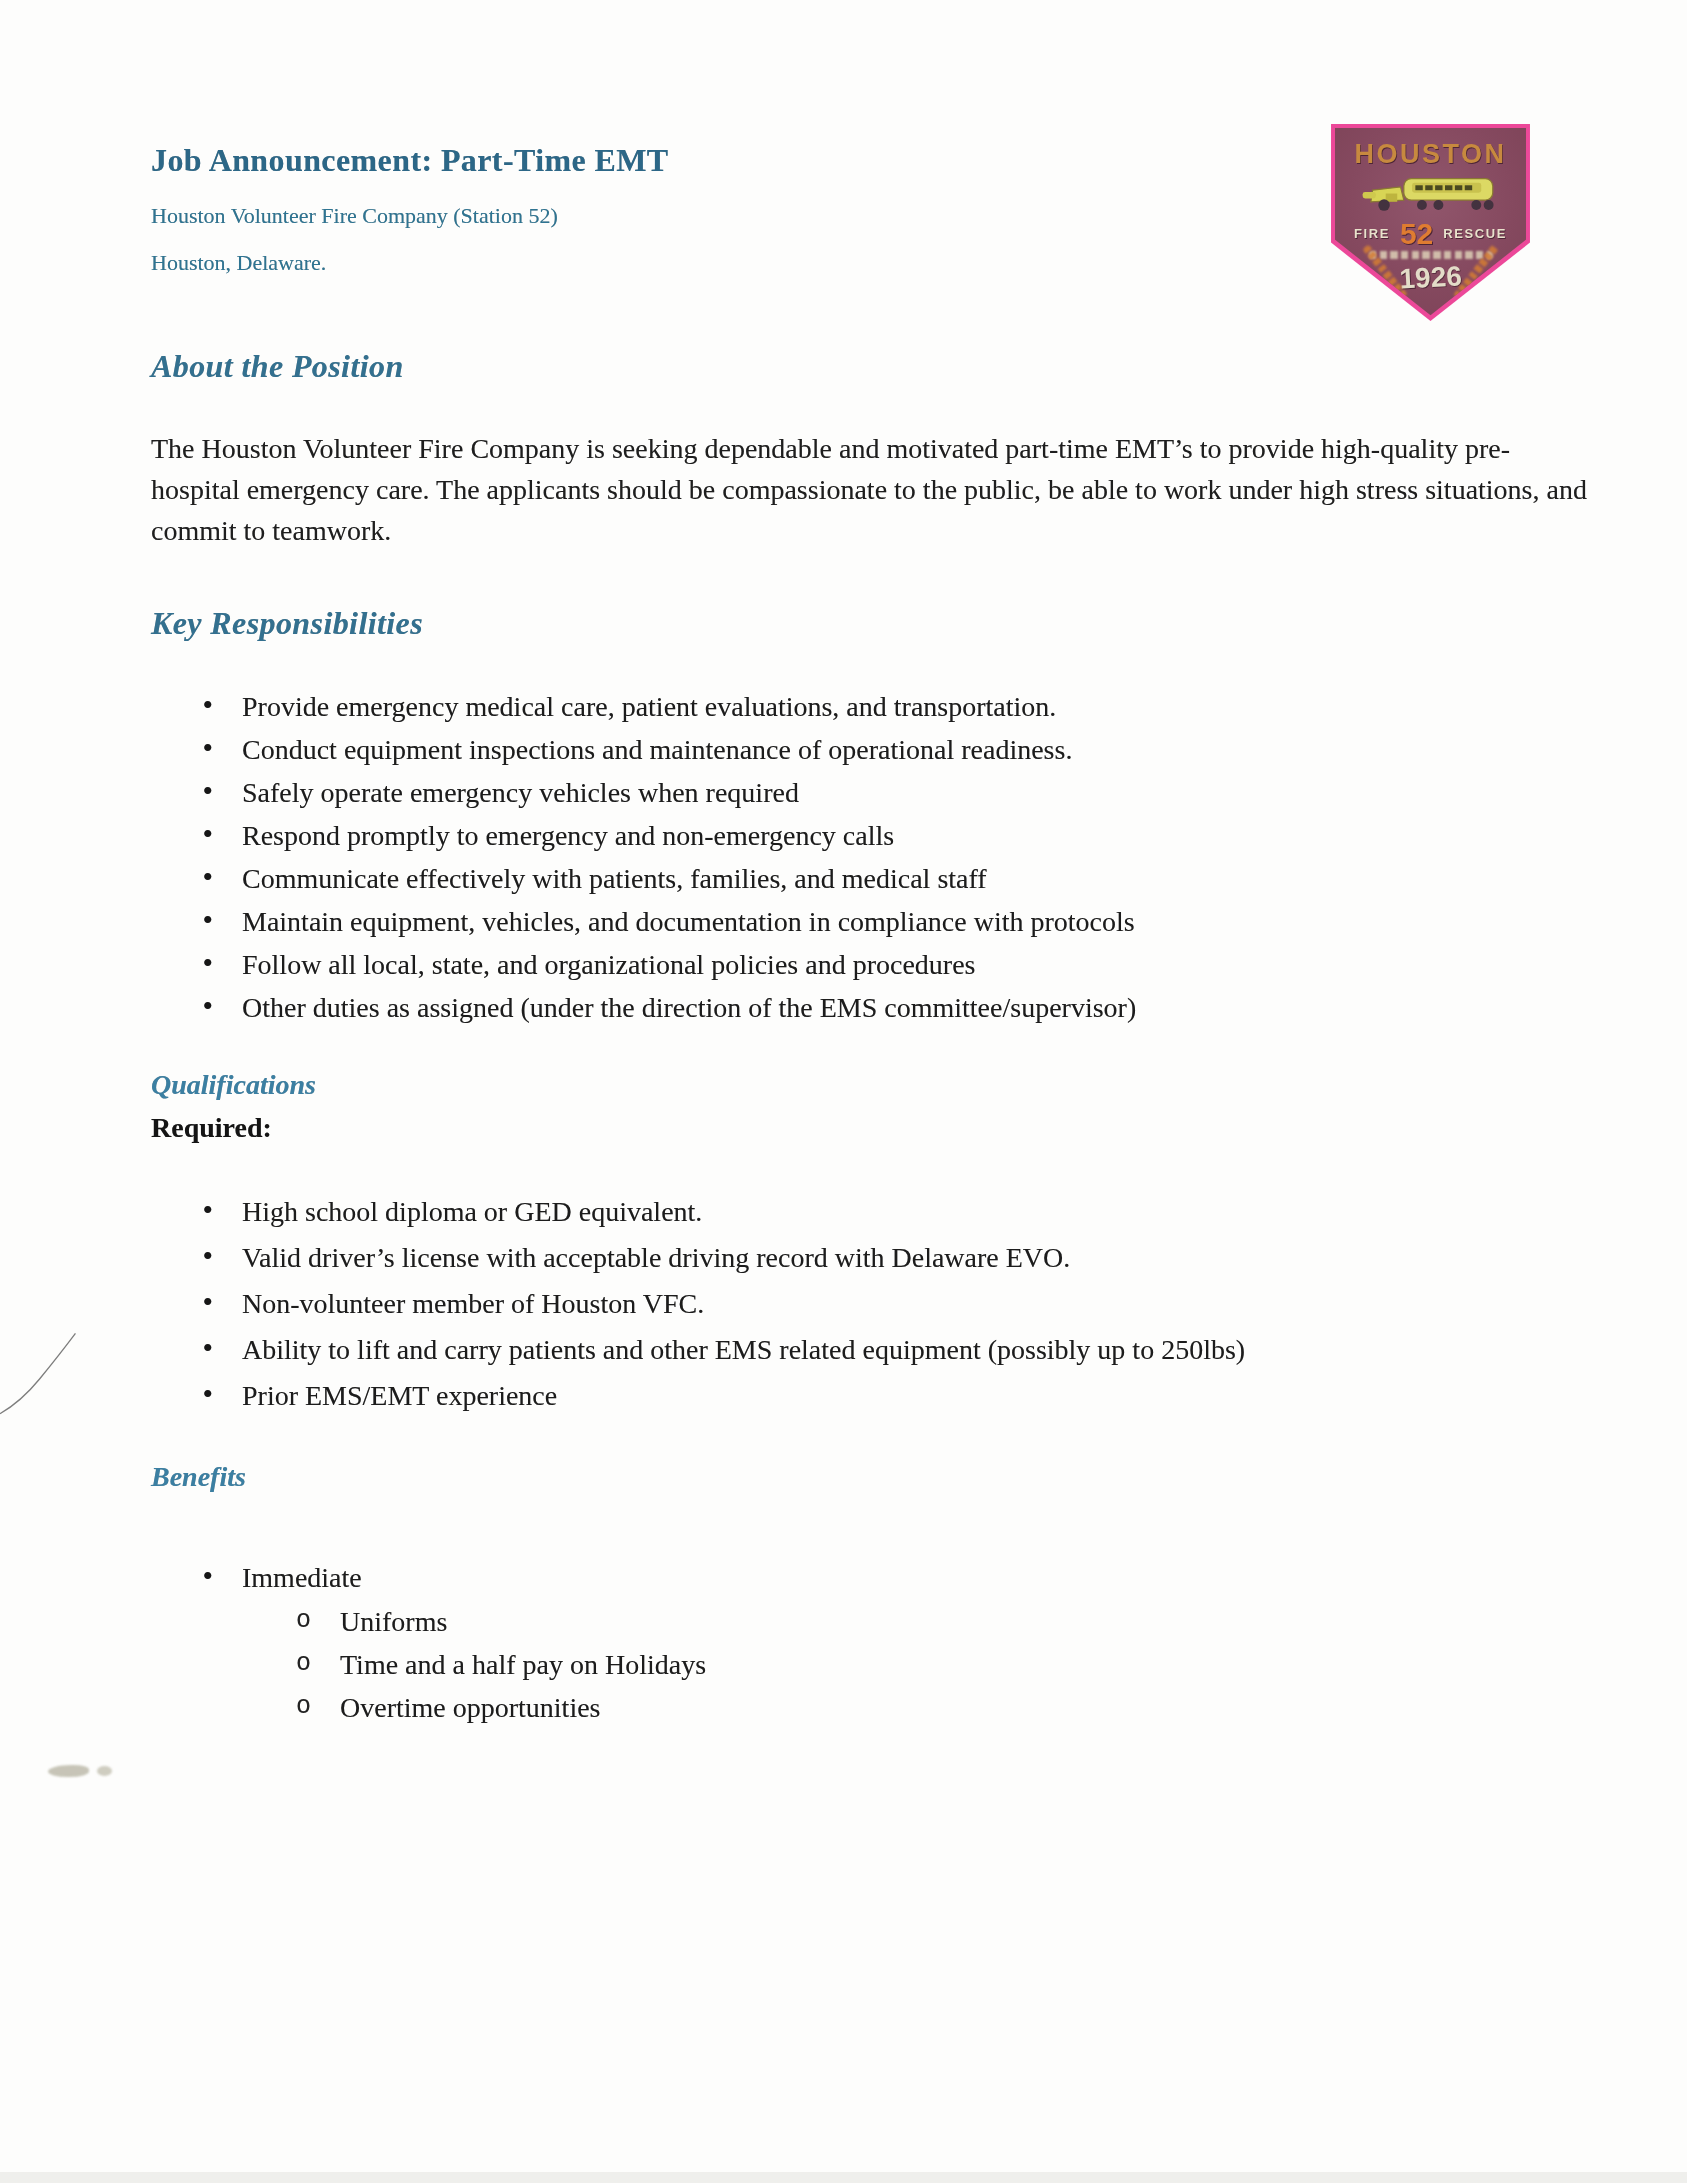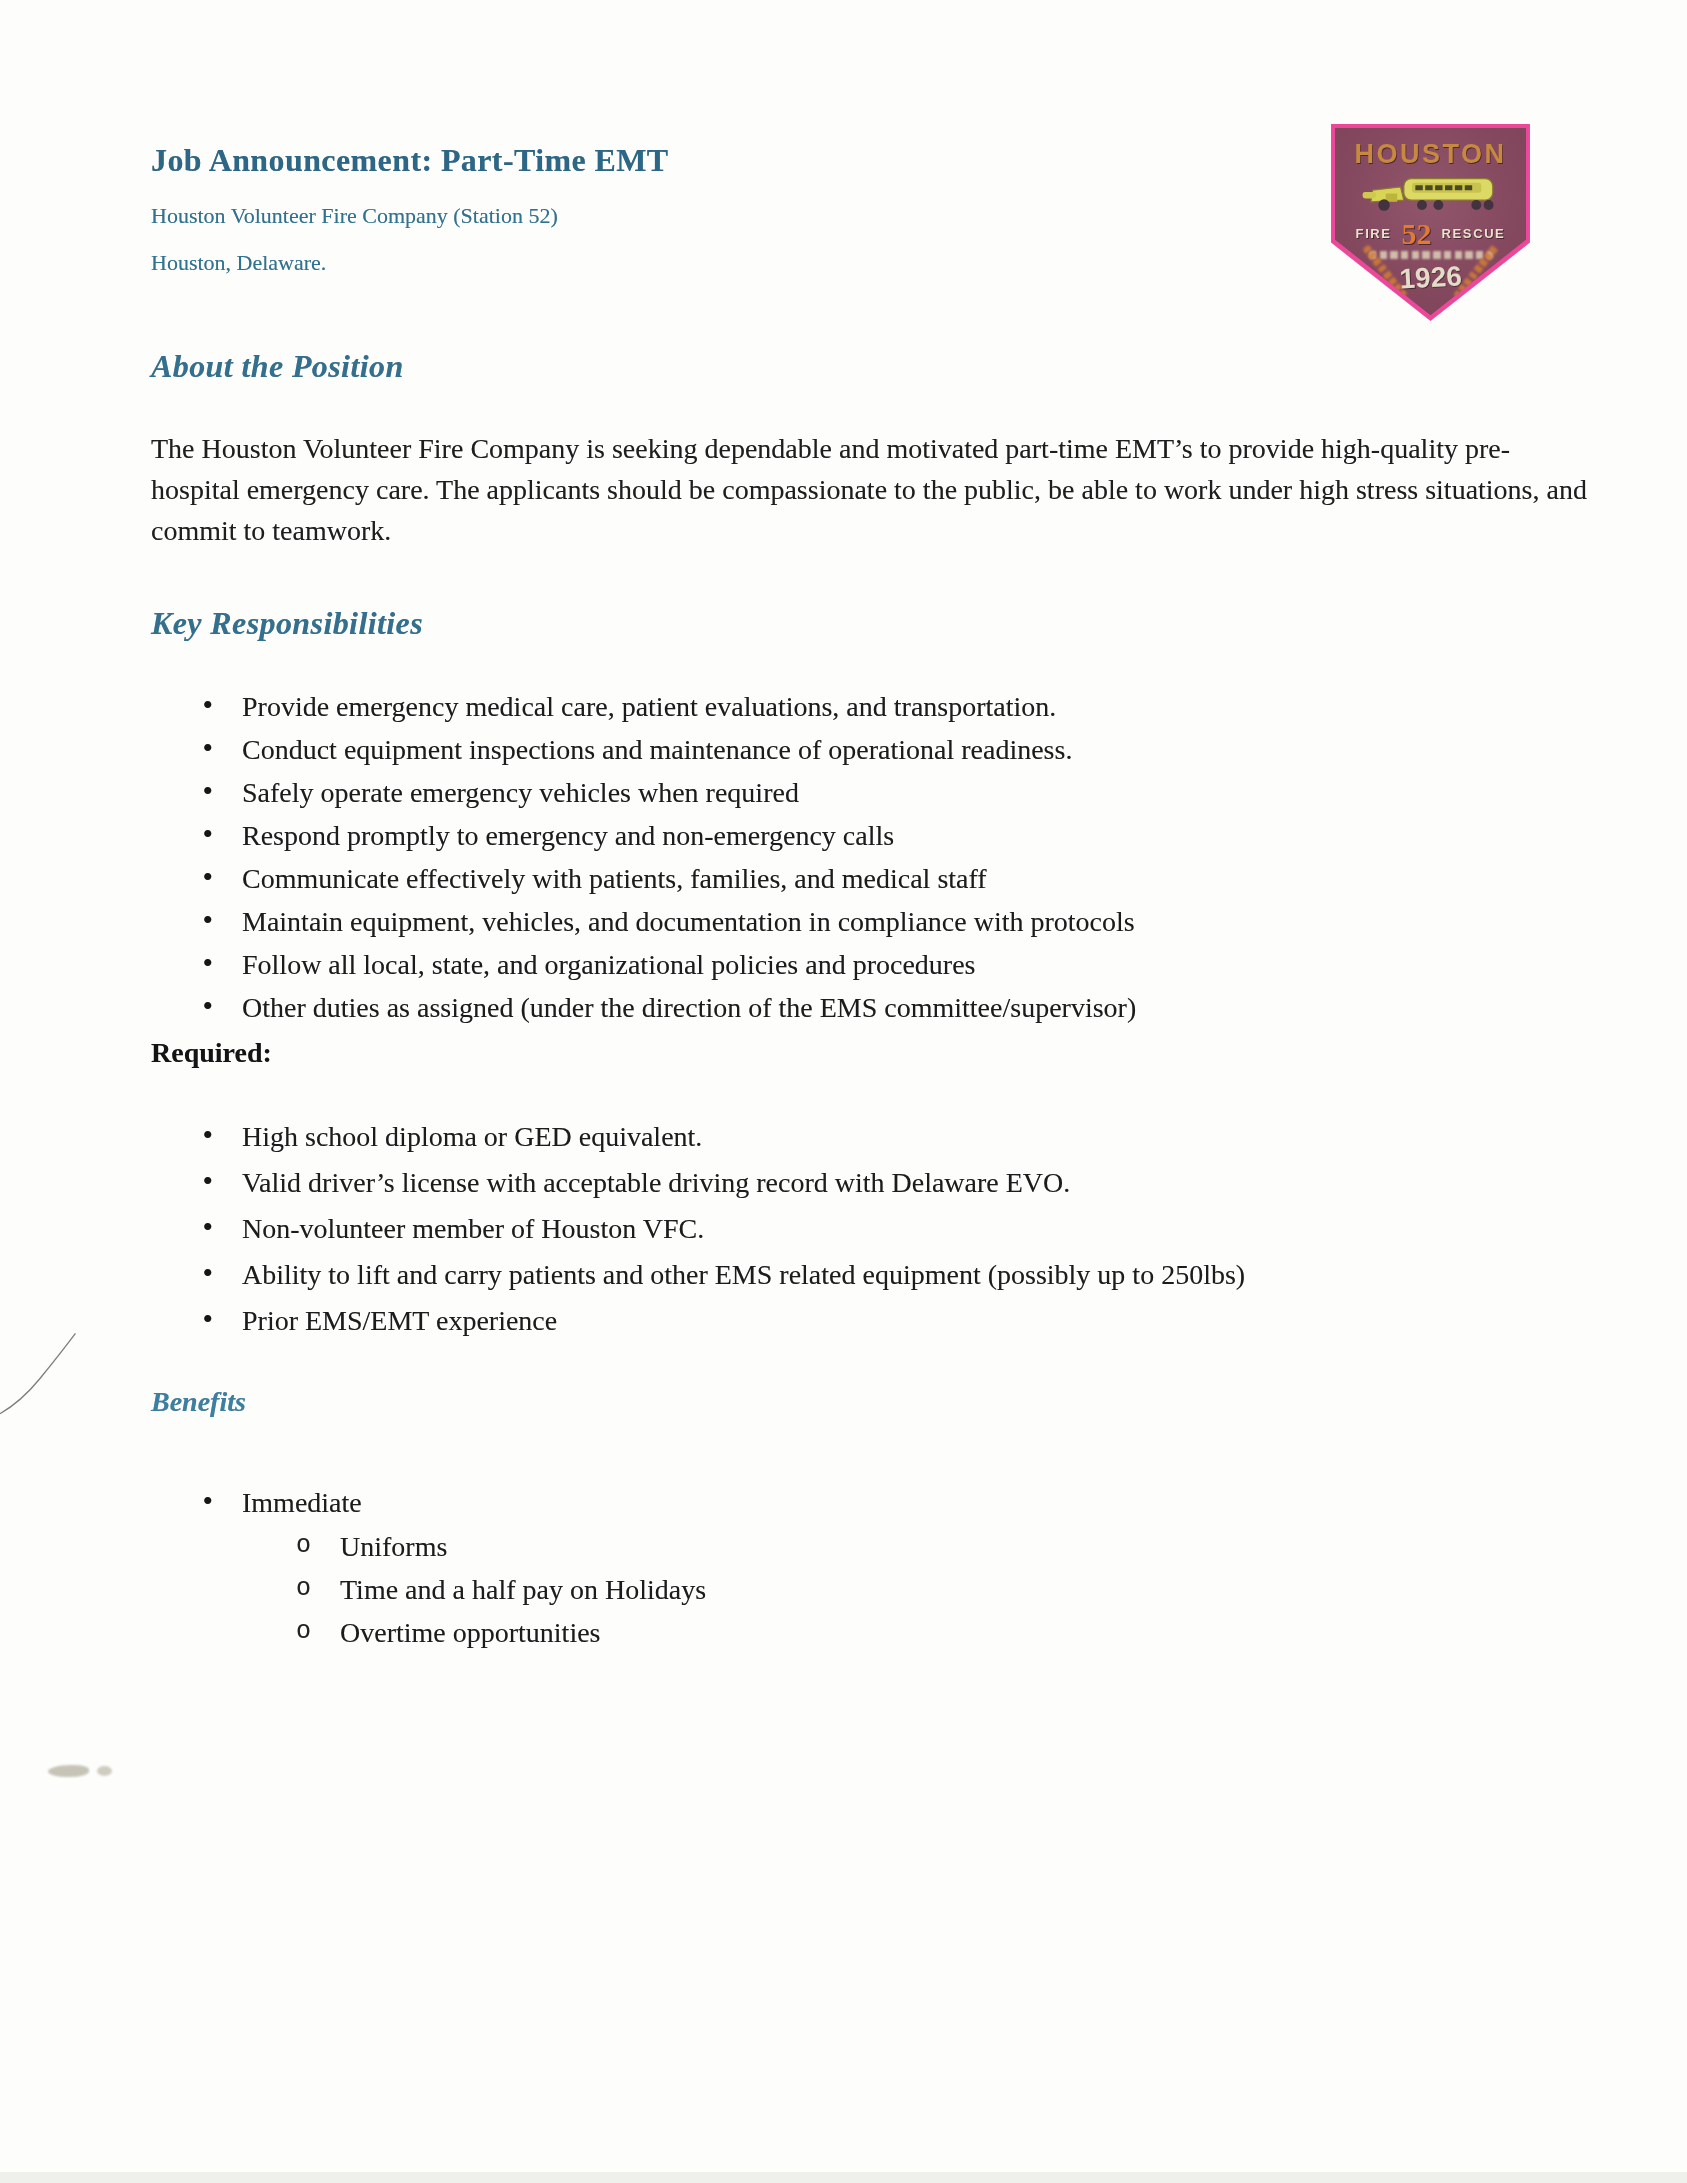--- a/index.html
+++ b/index.html
@@ -102,21 +102,21 @@
     display:flex; justify-content:center; align-items:center; gap:10px;
     margin-top:0px;
     font-family:"Liberation Sans","DejaVu Sans",sans-serif;
   }
   .patch-fire-row .small-word{
     font-size:13px; font-weight:bold; letter-spacing:1.6px; color:#e9e2cc;
     text-shadow:0.8px 0.8px 0 #4c2536;
   }
   .patch-fire-row .big-number{
     font-size:30px; font-weight:bold; color:#df7c31;
-    text-shadow:0.8px 0.8px 0 #4c2536; line-height:28px;font-family:Liberation Serif, serif;
+    text-shadow:0.8px 0.8px 0 #4c2536; line-height:28px;
   }
   .patch-smalltext{
     margin:3.3px auto 0; width:124px; height:7.4px;
     background:repeating-linear-gradient(90deg, rgba(226,216,188,.8) 0 7.4px, rgba(226,216,188,0) 7.4px 10.7px);
     filter:blur(0.8px); border-radius:3.3px;
   }
   .patch-year{
     margin-top:3.3px;
     font-family:"Liberation Sans","DejaVu Sans",sans-serif;
     font-size:28px; font-weight:bold; color:#e3dcc8;
@@ -202,20 +202,21 @@
       <li>Provide emergency medical care, patient evaluations, and transportation.</li>
       <li>Conduct equipment inspections and maintenance of operational readiness.</li>
       <li>Safely operate emergency vehicles when required</li>
       <li>Respond promptly to emergency and non-emergency calls</li>
       <li>Communicate effectively with patients, families, and medical staff</li>
       <li>Maintain equipment, vehicles, and documentation in compliance with protocols</li>
       <li>Follow all local, state, and organizational policies and procedures</li>
       <li>Other duties as assigned (under the direction of the EMS committee/supervisor)</li>
     </ul>
 
+    <h2 class="h-small mt-qual">Qualifications</h2>
     <p class="required-label">Required:</p>
     <ul class="blist spread">
       <li>High school diploma or GED equivalent.</li>
       <li>Valid driver’s license with acceptable driving record with Delaware EVO.</li>
       <li>Non-volunteer member of Houston VFC.</li>
       <li>Ability to lift and carry patients and other EMS related equipment (possibly up to 250lbs)</li>
       <li>Prior EMS/EMT experience</li>
     </ul>
 
     <h2 class="h-small mt-benefits">Benefits</h2>

